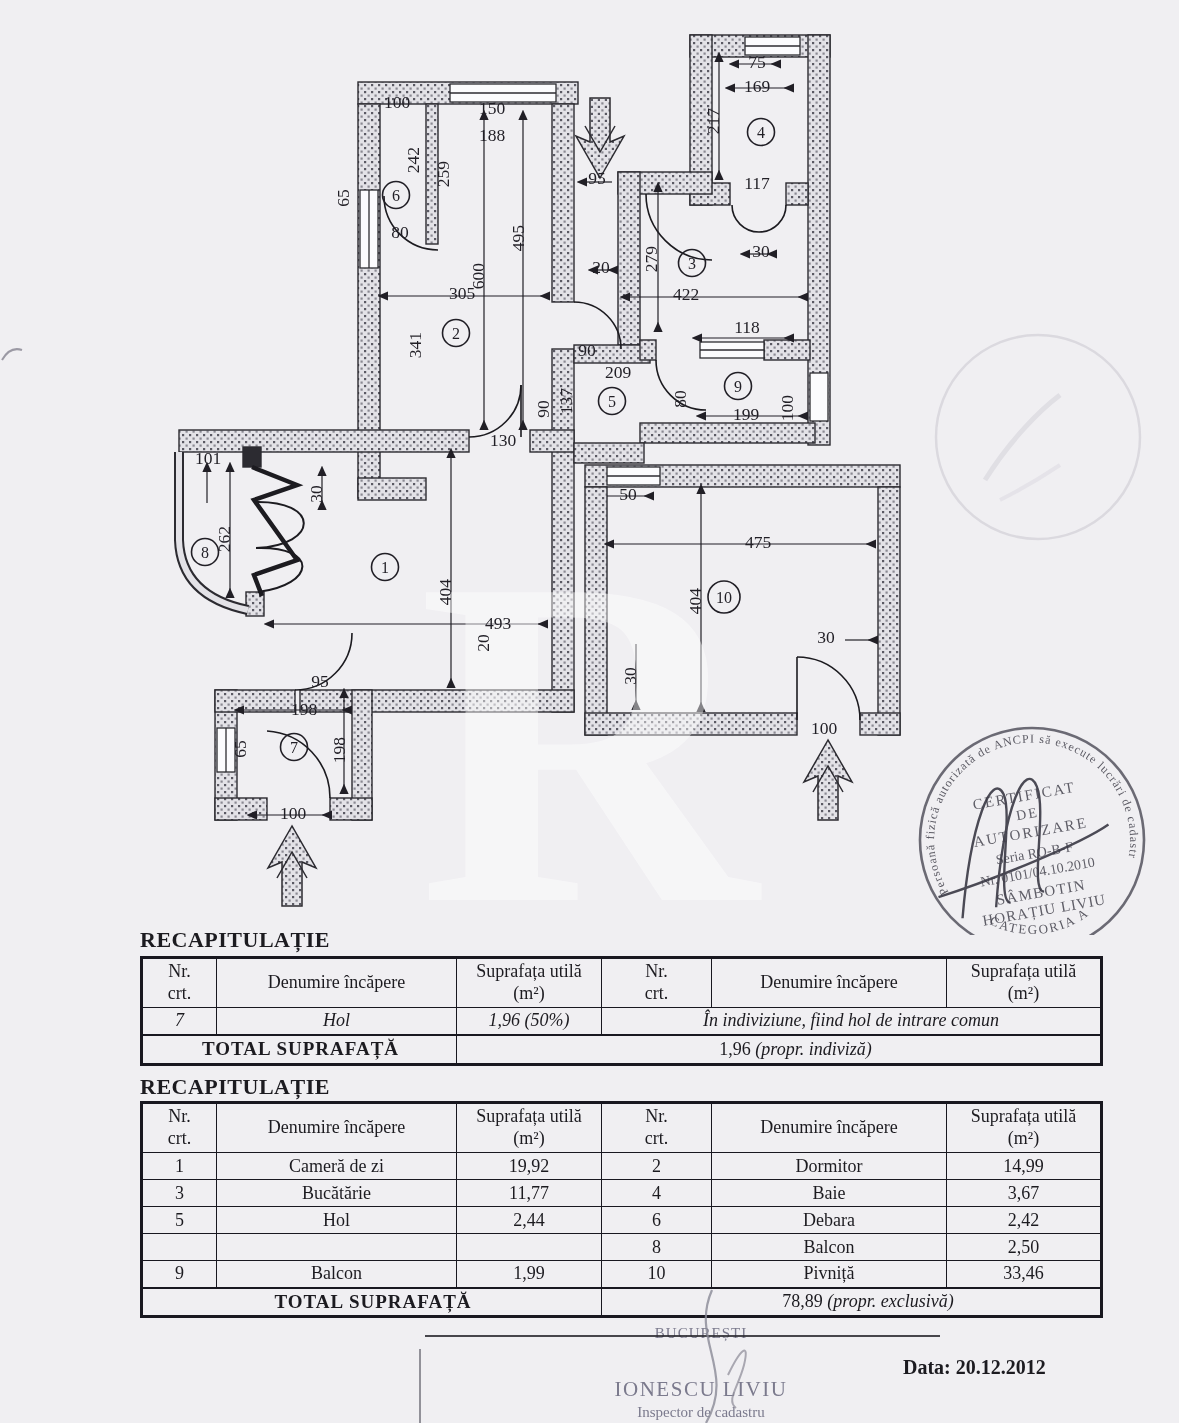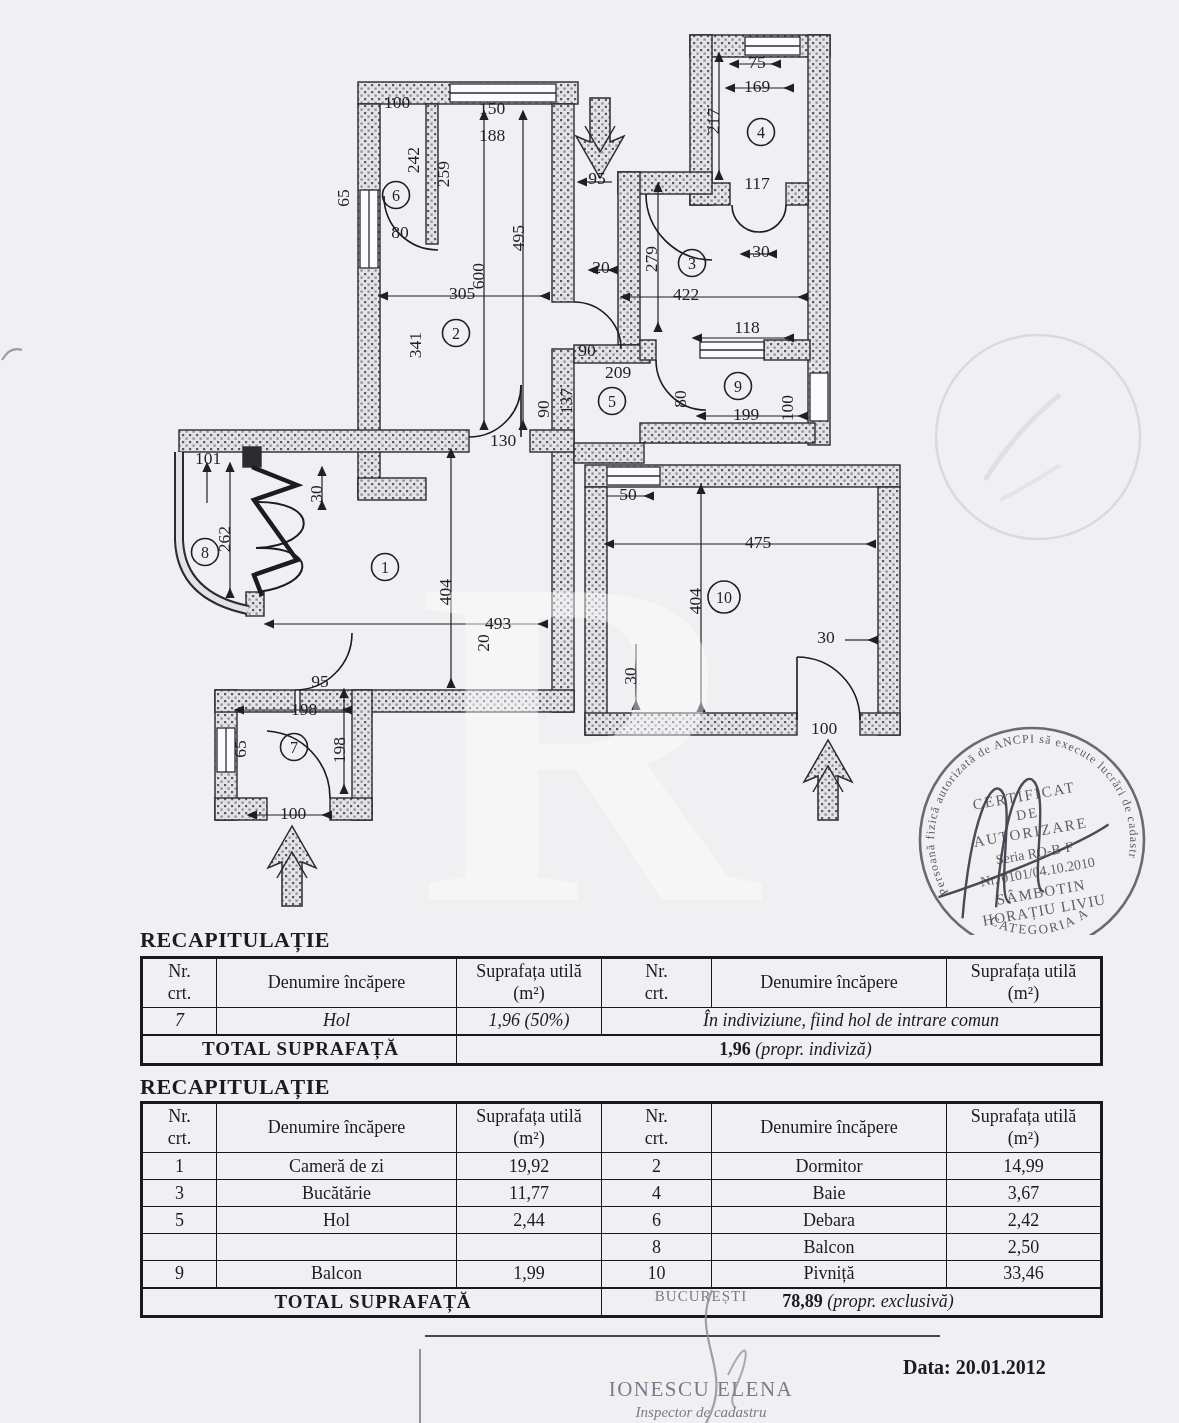--- a/index.html
+++ b/index.html
@@ -18,30 +18,30 @@
   table.rec td{border:1.6px solid #191820;font-size:18px;padding:1px 6px;text-align:center;
                overflow:hidden;}
   table.rec{border:3px solid #191820;}
   td.hd{line-height:1.2;font-size:18px;}
   td.hd-nr{word-spacing:60px;}
   td.name{text-align:left;padding-left:14px;}
   td.ital{font-style:italic;}
   tr.total td{border-top:2.5px solid #191820;}
   .total-lbl{font-weight:bold;text-align:center;padding-left:8px !important;
              letter-spacing:1px;font-size:19px !important;}
-  .bold{font-weight:bold;margin-left:34px;}
+  .bold{font-weight:normal;margin-left:34px;}
   .itnote{font-style:italic;}
   .footer-exec{position:absolute;left:140px;top:1350px;font-weight:bold;font-size:21px;z-index:5;}
   .footer-date{position:absolute;left:903px;top:1356px;font-weight:bold;font-size:20px;z-index:5;}
   .gray-stamp{position:absolute;left:420px;width:562px;text-align:center;color:#7b7a8d;
               z-index:3;line-height:1.1;}
   .gs1{top:1334px;font-size:16.5px;}
-  .gs2{top:1288px;font-size:15px;letter-spacing:1px;}
+  .gs2{top:1325px;font-size:15px;letter-spacing:1px;}
   .gs3{top:1378px;font-size:21px;letter-spacing:1.5px;}
-  .gs4{top:1404px;font-size:15px;font-style:italic;}
+  .gs4{top:1404px;font-size:15px;}
 </style>
 </head>
 <body>
 
 <div class="page">
 
   <svg class="plan-svg" width="1179" height="935" viewBox="0 0 1179 935">
     <defs>
       <pattern id="hatch" width="7" height="7" patternUnits="userSpaceOnUse">
         <rect width="7" height="7" fill="#e3e2e7"></rect>
@@ -409,24 +409,24 @@
       <td class="total-lbl" colspan="3">TOTAL  SUPRAFAȚĂ</td>
       <td colspan="3">
         <span class="bold">78,89</span>
         <span class="itnote">(propr.  exclusivă)</span>
       </td>
     </tr>
   </tbody>
     </table>
 
   <div class="gray-stamp gs2">BUCUREȘTI</div>
-  <div class="gray-stamp gs3">IONESCU ELENA</div>
+  <div class="gray-stamp gs3">IONESCU LIVIU</div>
   <div class="gray-stamp gs4">Inspector de cadastru</div>
 
   <svg class="bottom-svg" width="1179" height="143" viewBox="0 0 1179 143">
     <line x1="425" y1="56" x2="940" y2="56" stroke="#2a2930" stroke-width="2.2" opacity="0.85"></line>
     <line x1="420" y1="69" x2="420" y2="143" stroke="#55545f" stroke-width="2" opacity="0.6"></line>
     <path d="M 712,10 C 690,60 736,90 706,143" stroke="#8a8996" stroke-width="2.2" fill="none" opacity="0.8"></path>
     <path d="M 728,95 C 740,70 750,60 744,85 C 738,108 726,120 736,128" stroke="#8a8996" stroke-width="2" fill="none" opacity="0.7"></path>
   </svg>
 
-  <div class="footer-date">Data: 20.01.2012</div>
+  <div class="footer-date">Data: 20.12.2012</div>
 </div>
 
 </body></html>

